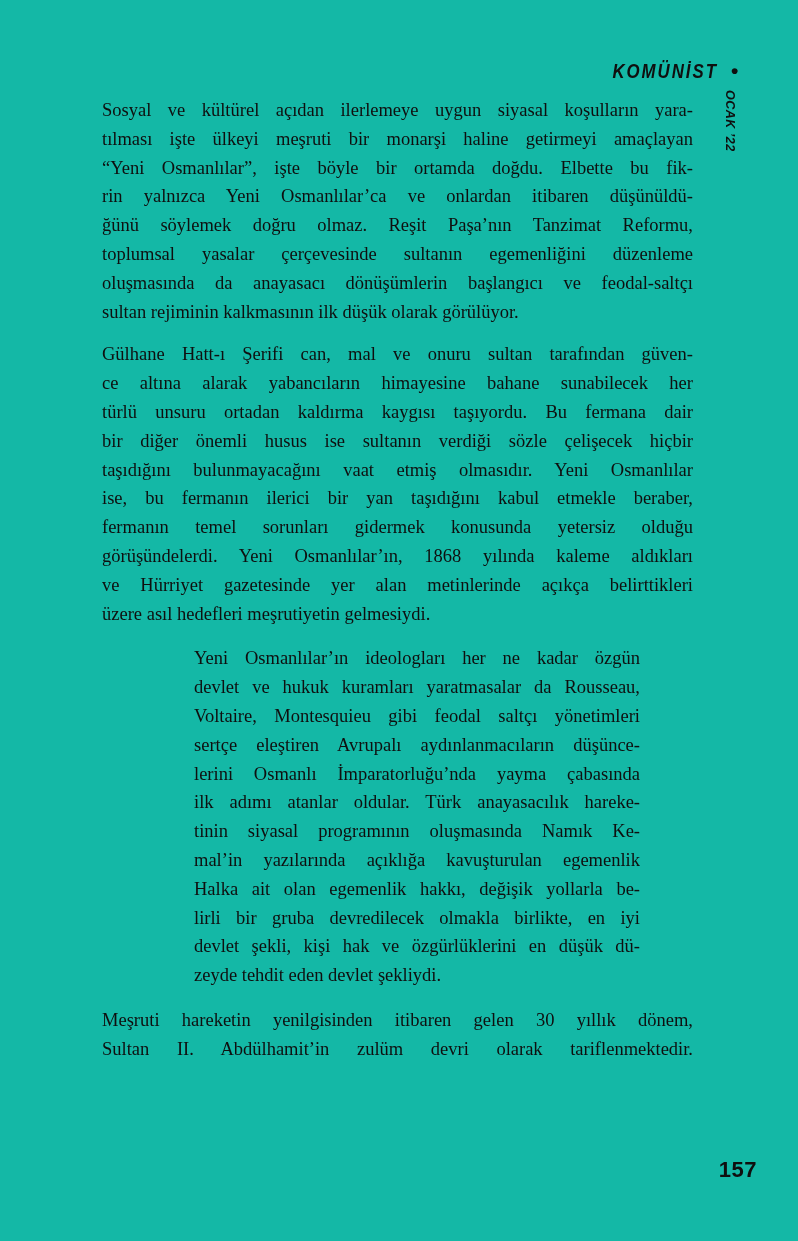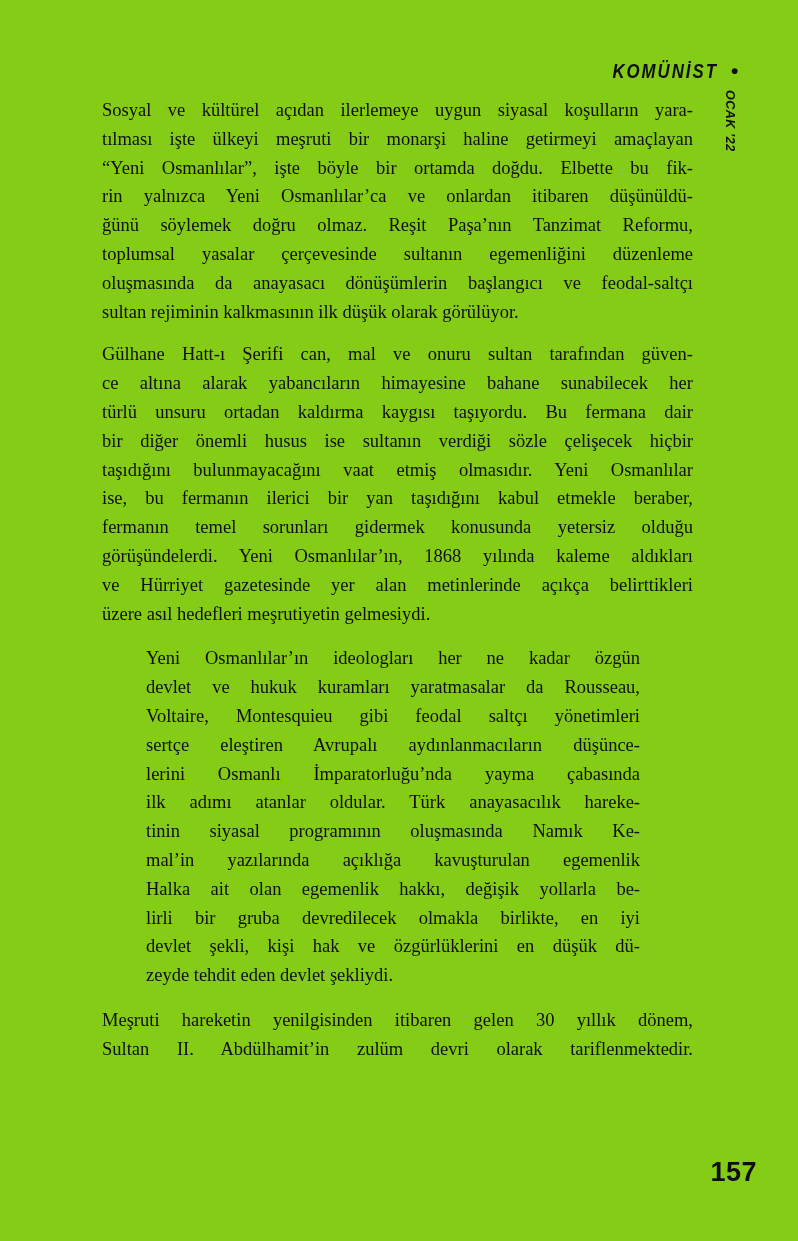--- a/index.html
+++ b/index.html
@@ -1,20 +1,20 @@
 <!DOCTYPE html>
 <html><head>
 <meta charset="utf-8">
 <style>
   html, body { margin: 0; padding: 0; background: #e8e8e8; }
   .page {
     position: relative;
     width: 798px;
     height: 1241px;
-    background: #84cc16;
+    background: #14b8a6;
     color: #0f0f0f;
     overflow: hidden;
     font-family: "Liberation Serif", "DejaVu Serif", serif;
   }
 
   
   .runhead {
     position: absolute;
     top: 62px;
     right: 60px;
@@ -58,40 +58,40 @@
     left: 102px;
     top: 96px;
     width: 591px;
     font-size: 18.5px;
     line-height: 28.8px;
   }
   .para { margin: 0; }
   .para + .para { margin-top: 14px; }
   .blockquote {
     margin-top: 16px;
-    margin-left: 44px;
+    margin-left: 92px;
     margin-right: 53px;
   }
   .closing { margin-top: 16px; }
 
   .tline {
     text-align: justify;
     text-align-last: justify;
     white-space: normal;
   }
   .tline.lastline { text-align-last: left; }
 
   
   .folio {
     position: absolute;
     top: 1159px;
     right: 41px;
     font-family: "Liberation Sans", "DejaVu Sans", sans-serif;
     font-weight: bold;
-    font-size: 27px;
+    font-size: 22px;
     line-height: 1;
     letter-spacing: 0.5px;
   }
 </style>
 </head>
 <body>
 
 <div class="page">
 
   <div class="runhead">

